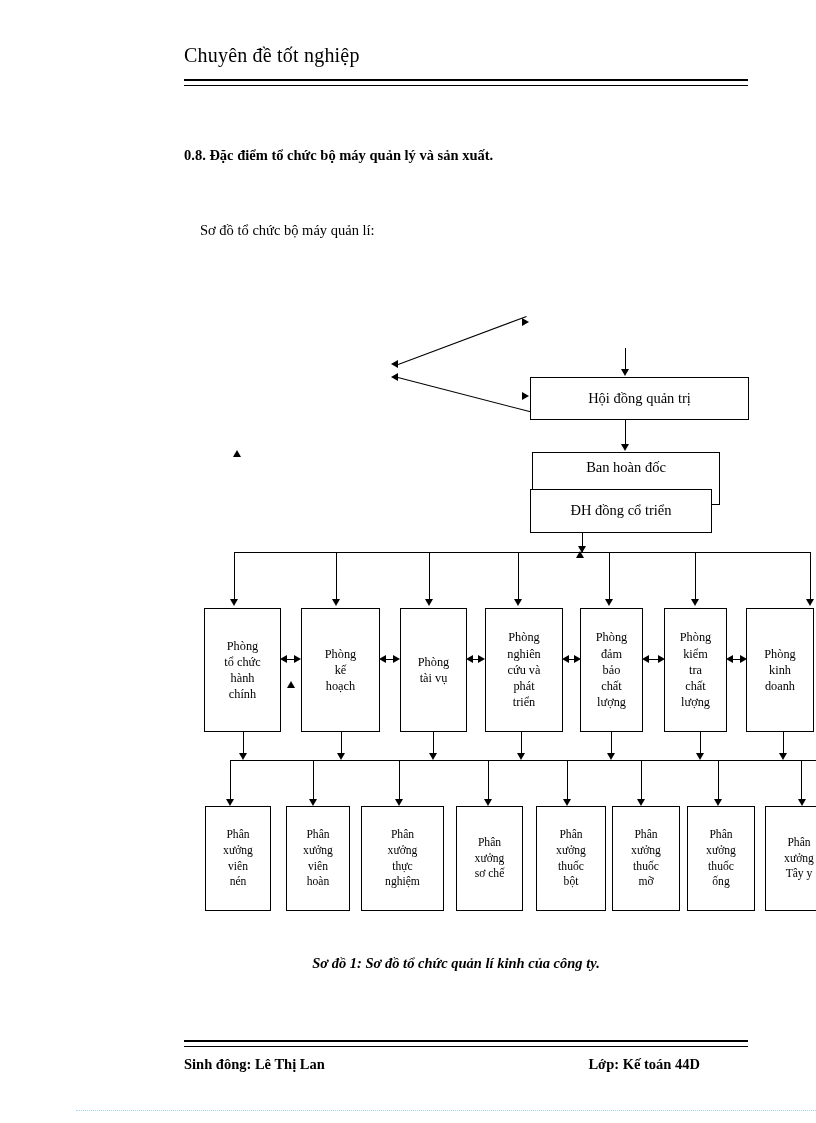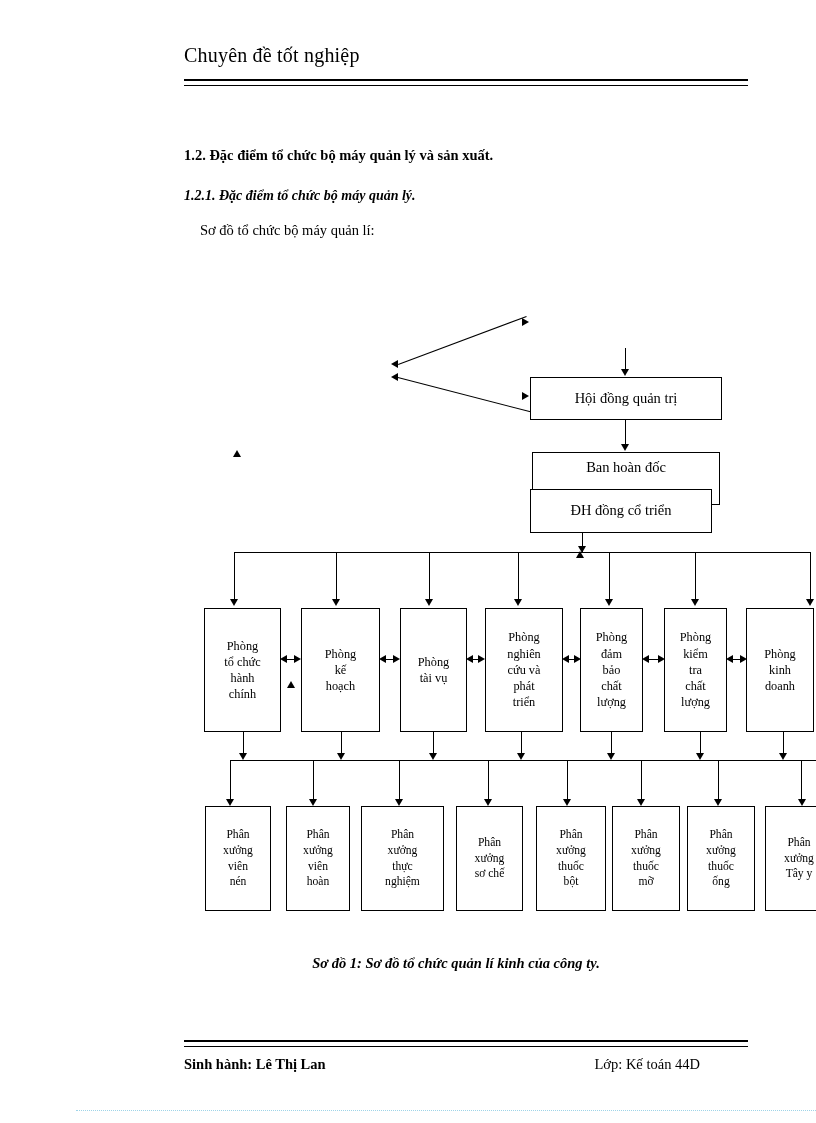--- a/index.html
+++ b/index.html
@@ -50,42 +50,41 @@
   
   #figure-caption{position:absolute;left:0;top:955px;width:816px;text-align:center;
                   font-size:14.5px;font-weight:bold;font-style:italic;}
 
   
   #footer-rule{position:absolute;left:136px;top:1040px;width:564px;height:4px;
                border-top:2px solid #000;border-bottom:1px solid #000;}
   #footer-student{position:absolute;left:136px;top:1056px;font-size:14.5px;font-weight:bold;}
   #footer-page{position:absolute;left:0;top:1057px;width:816px;text-align:right;
                font-size:13px;font-weight:bold;font-style:italic;}
-  #footer-class{position:absolute;right:116px;top:1056px;font-size:14.5px;font-weight:normal;text-align:right;}
+  #footer-class{position:absolute;right:116px;top:1056px;font-size:14.5px;font-weight:bold;text-align:right;}
 
   #scan-artifact{position:absolute;left:28px;top:1110px;width:760px;height:1px;
                  border-top:1px dotted #9fd4e8;}
 </style>
 </head>
 <body>
 
 <div class="page">
 
   <div id="header-title">Chuyên đề tốt nghiệp</div>
   <div id="header-rule"></div>
 
-  <div id="heading-12">1.2. Đặc điểm tổ chức bộ máy quản lý và sản xuất.</div>
-  <div id="heading-121">1.2.1. Đặc điểm tổ chức bộ máy quản lý.</div>
+  <div id="heading-12">0.8. Đặc điểm tổ chức bộ máy quản lý và sản xuất.</div>
   <div id="intro-line">Sơ đồ tổ chức bộ máy quản lí:</div>
 
   <div id="diagram">
 
 
 
-    <div class="box" id="box-hoi-dong-quan-tri" style="left:482px;top:377px;width:192px;height:43px;">Hội đồng quản trị</div>
+    <div class="box" id="box-hoi-dong-quan-tri" style="left:482px;top:377px;width:219px;height:43px;">Hội đồng quản trị</div>
 
     <div class="box" id="box-ban-giam-doc" style="left:484px;top:452px;width:188px;height:53px;align-items:flex-start;padding-top:7px;">Ban hoàn  đốc</div>
 
     <div class="box" id="box-dh-dong-co-dong" style="left:482px;top:489px;width:182px;height:44px;">ĐH đồng cổ triển</div>
 
     <div class="diag" style="left:350px;top:364px;width:137px;transform:rotate(-20.5deg);"></div>
     <div class="ah ah-right" style="left:474px;top:318px;"></div>
     <div class="ah ah-left" style="left:343px;top:360px;"></div>
 
     <div class="diag" style="left:350px;top:377px;width:137px;transform:rotate(14.5deg);"></div>
@@ -260,19 +259,19 @@
 ống</div>
     <div class="box tiny" style="left:717px;top:806px;width:68px;height:105px;white-space:pre-line;">Phân
 xưởng
 Tây y</div>
 
   </div>
 
   <div id="figure-caption">Sơ đồ 1: Sơ đồ tổ chức quản lí kinh của công ty.</div>
 
   <div id="footer-rule"></div>
-  <div id="footer-student">Sinh hành: Lê Thị Lan</div>
+  <div id="footer-student">Sinh đông: Lê Thị Lan</div>
   <div id="footer-page">11</div>
   <div id="footer-class">Lớp: Kế toán 44D</div>
 
   <div id="scan-artifact"></div>
 
 </div>
 
 </body></html>

